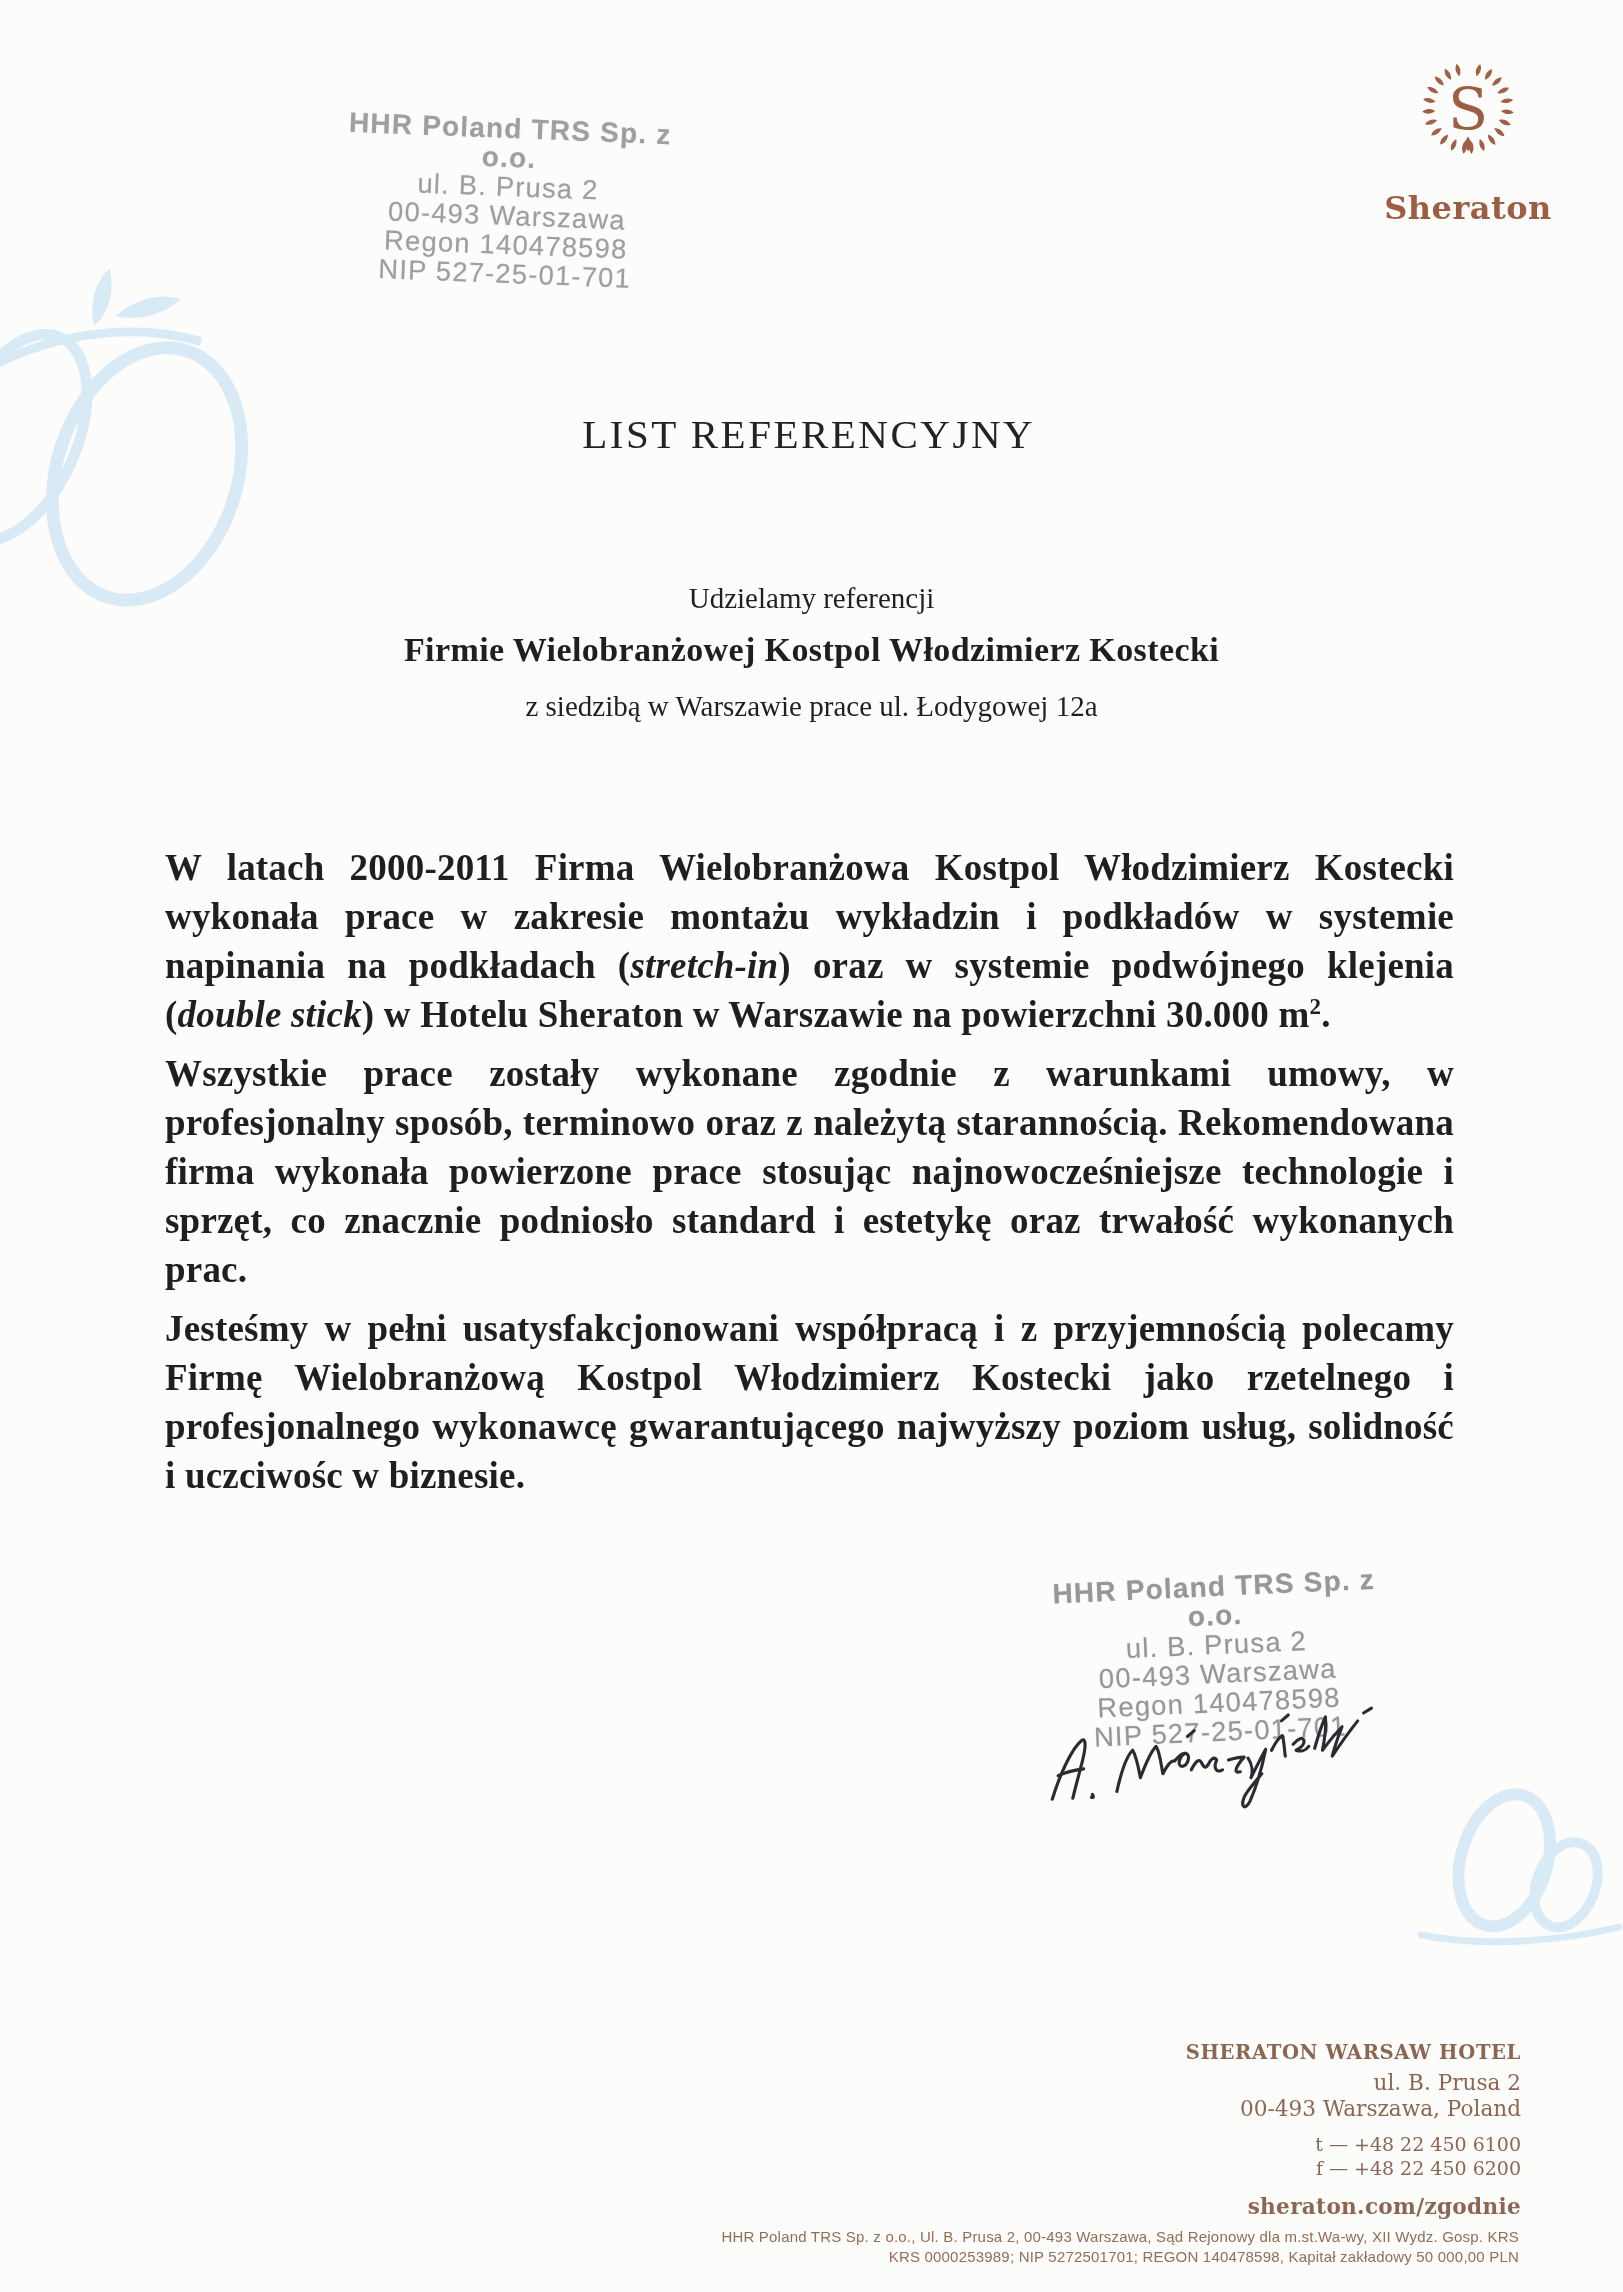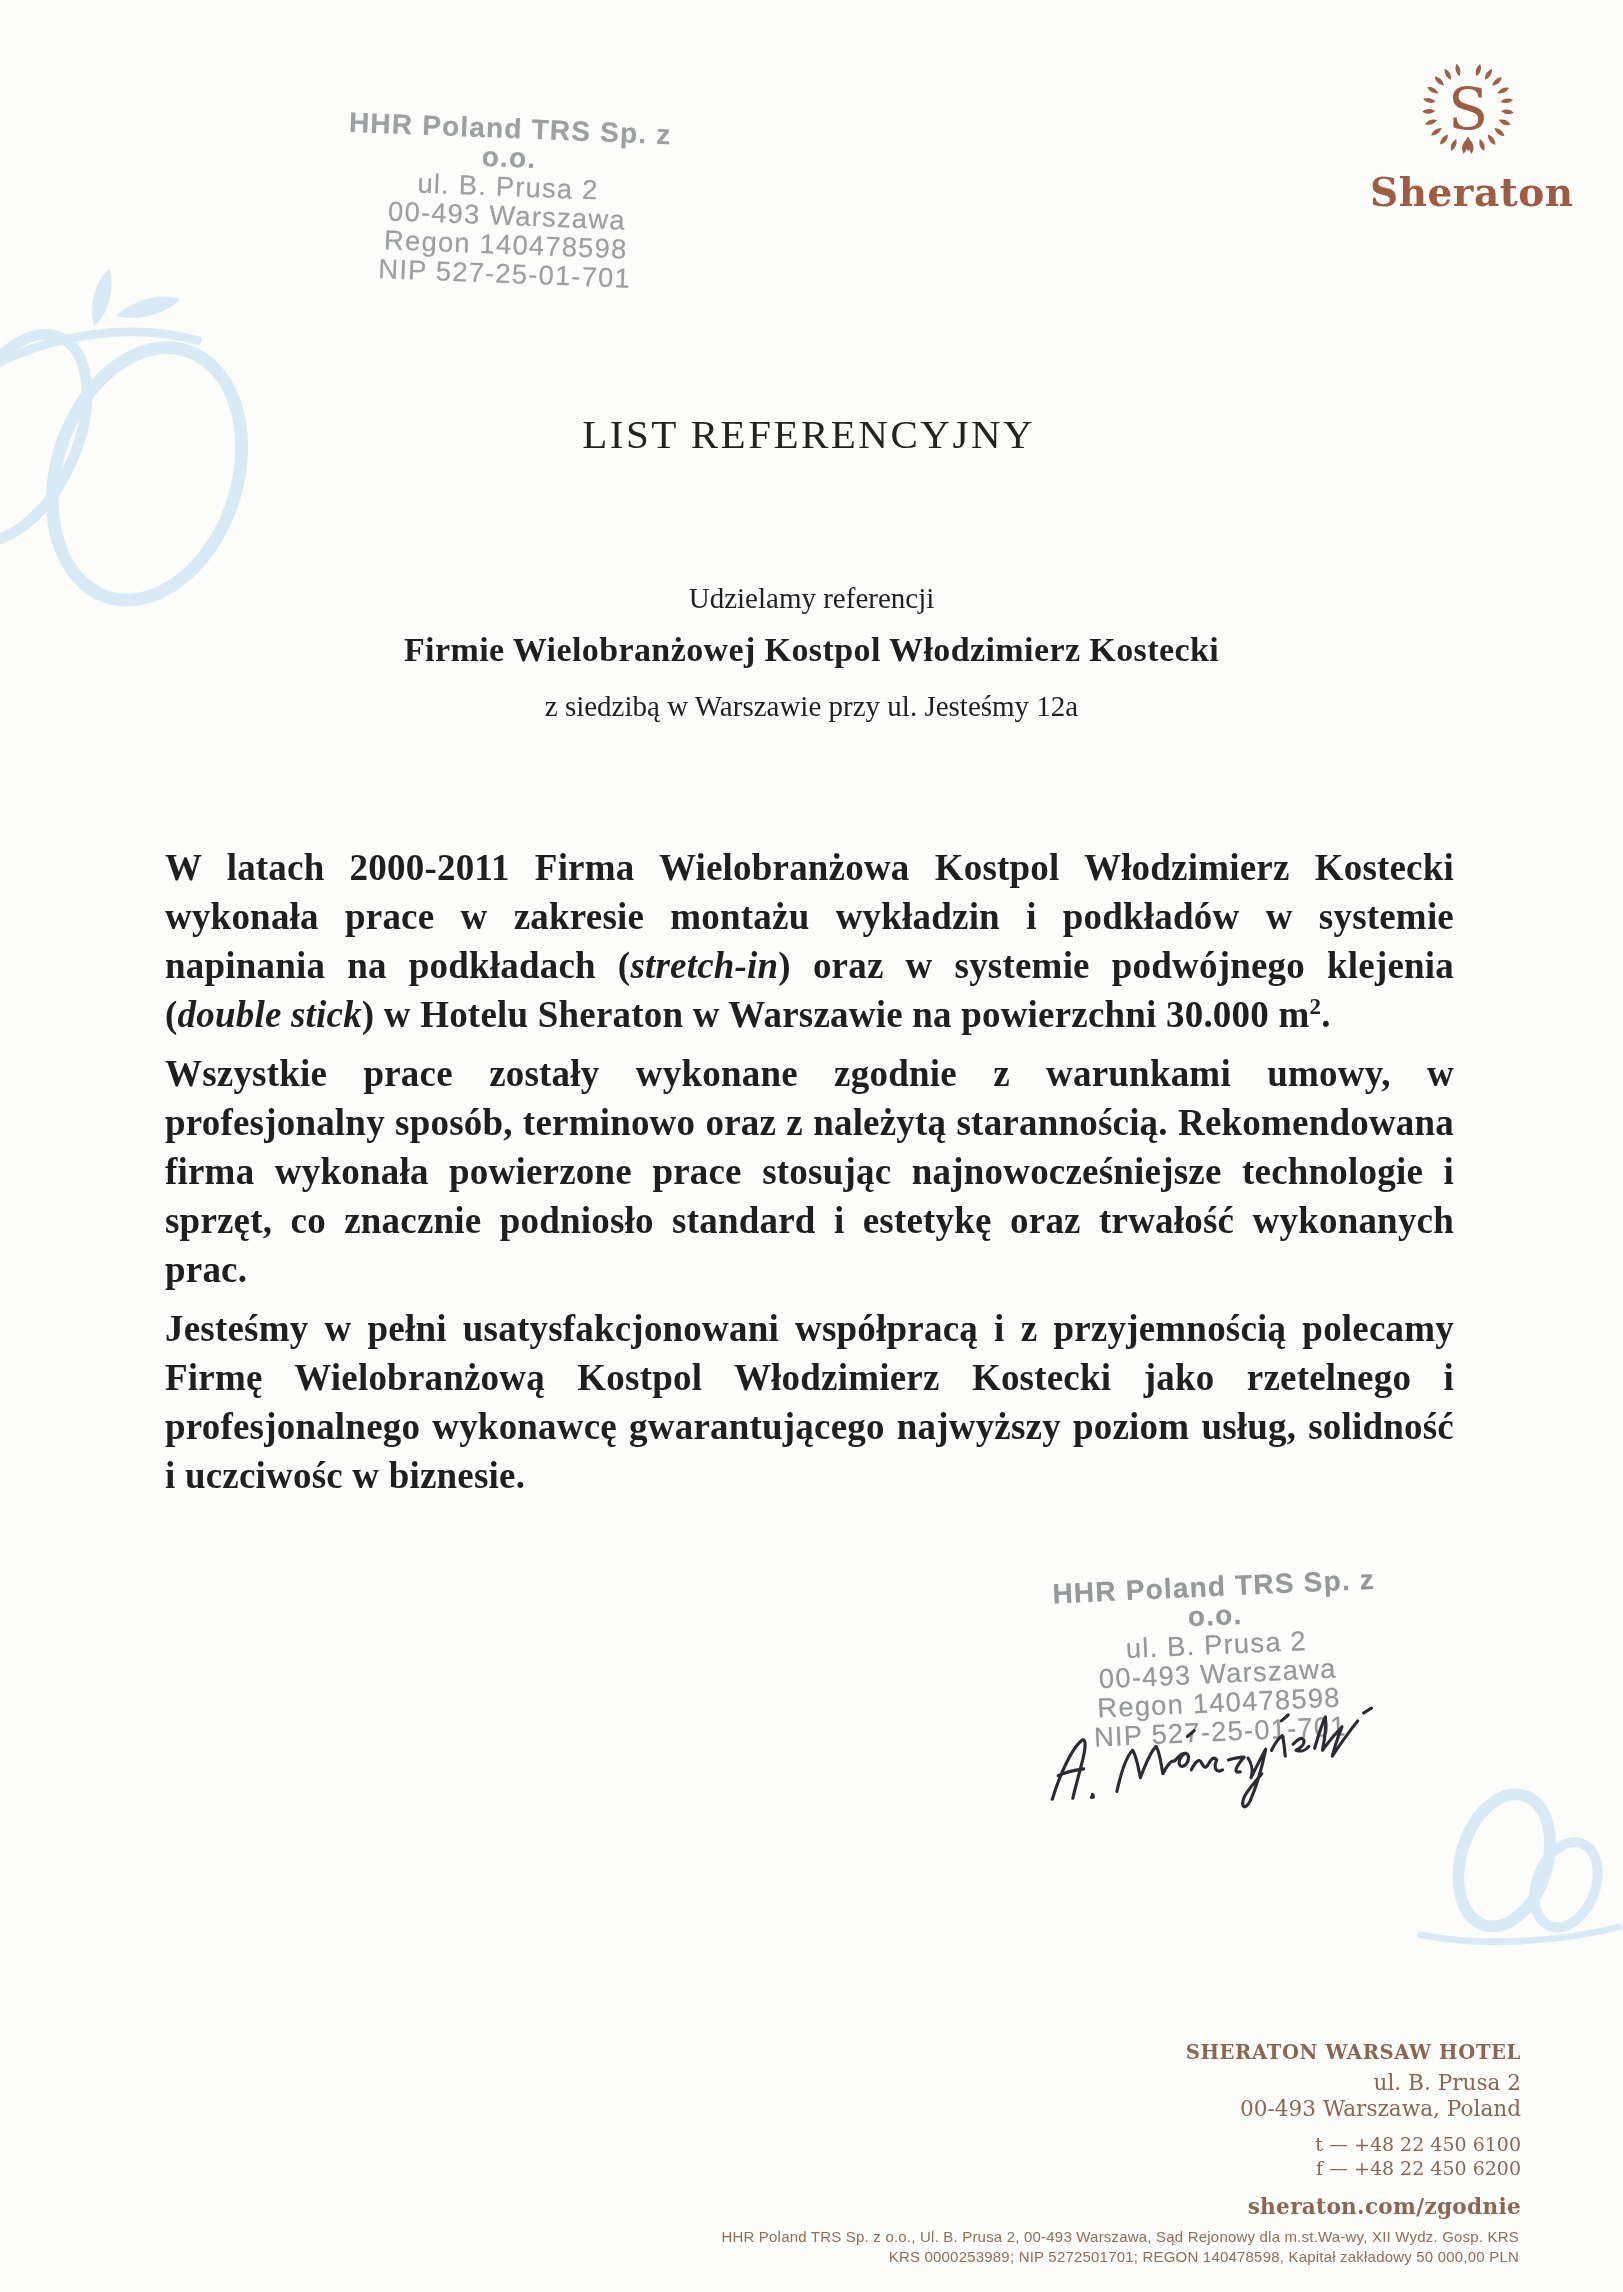--- a/index.html
+++ b/index.html
@@ -21,22 +21,22 @@
     font-size:27.4px; line-height:29px; color:#9da0a2;
     text-shadow:0 0 1px rgba(160,163,165,.55);
   }
   .stamp .l1 { font-weight:700; font-size:28px; }
   .stamp-top { left:325px; top:114px; width:365px; transform:rotate(2.2deg); }
   .stamp-bottom { left:1031px; top:1572px; width:372px; transform:rotate(-2.6deg); color:#95989b; }
 
   
   .logo { position:absolute; left:1370px; top:55px; width:196px; text-align:center; color:#9c5d43; }
   .logo .wordmark {
-    margin-top:0; font-family:"DejaVu Serif", serif; font-weight:700;
-    font-size:39px; letter-spacing:0.5px;
+    margin-top:20px; font-family:"DejaVu Serif", serif; font-weight:700;
+    font-size:32px; letter-spacing:0.5px;
   }
 
   
   .title {
     position:absolute; left:8px; right:13.7px; top:410px; text-align:center;
     font-size:41px; letter-spacing:2.5px; color:#232422; font-weight:400;
   }
   .intro   { position:absolute; left:0; right:0; top:582px; text-align:center; font-size:29px; }
   .recipient {
     position:absolute; left:0; right:0; top:631px; text-align:center;
@@ -136,21 +136,21 @@
         <path d="M60 89 L65 97 L60 105 L55 97 Z"></path>
       </g>
       <text x="60" y="81" text-anchor="middle" font-family="DejaVu Serif, serif" font-size="64" fill="#9c5d43">S</text>
     </svg>
     <div class="wordmark">Sheraton</div>
   </div>
 
   <h1 class="title" style="margin:0;">LIST REFERENCYJNY</h1>
   <div class="intro">Udzielamy referencji</div>
   <div class="recipient">Firmie Wielobranżowej Kostpol Włodzimierz Kostecki</div>
-  <div class="recipient-address">z siedzibą w Warszawie przy ul. Jesteśmy 12a</div>
+  <div class="recipient-address">z siedzibą w Warszawie prace ul. Łodygowej 12a</div>
 
   <div class="body">
     <p><span>W latach 2000-2011 Firma Wielobranżowa Kostpol Włodzimierz Kostecki wykonała prace w zakresie montażu wykładzin i podkładów w systemie napinania na podkładach (</span><em>stretch-in</em><span>) oraz w systemie podwójnego klejenia (</span><em>double stick</em><span>) w Hotelu Sheraton w Warszawie na powierzchni 30.000 m</span><sup>2</sup><span>.</span></p>
     <p>Wszystkie prace zostały wykonane zgodnie z warunkami umowy, w profesjonalny sposób, terminowo oraz z należytą starannością. Rekomendowana firma wykonała powierzone prace stosując najnowocześniejsze technologie i sprzęt, co znacznie podniosło standard i estetykę oraz trwałość wykonanych prac.</p>
     <p>Jesteśmy w pełni usatysfakcjonowani współpracą i z przyjemnością polecamy Firmę Wielobranżową Kostpol Włodzimierz Kostecki jako rzetelnego i profesjonalnego wykonawcę gwarantującego najwyższy poziom usług, solidność i uczciwośc w biznesie.</p>
   </div>
 
   <div class="stamp stamp-bottom">
     <div class="l1">HHR Poland TRS Sp. z o.o.</div>
     <div>ul. B. Prusa 2</div>

